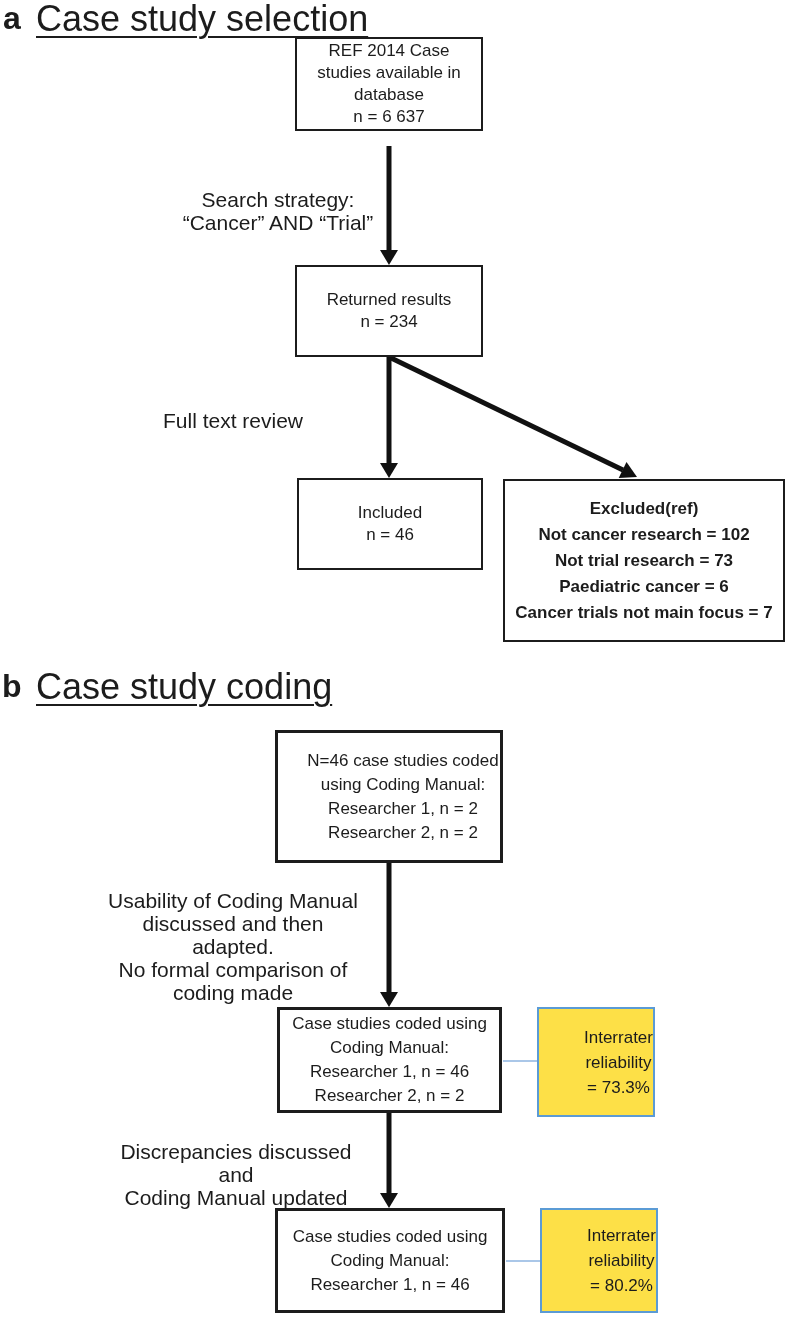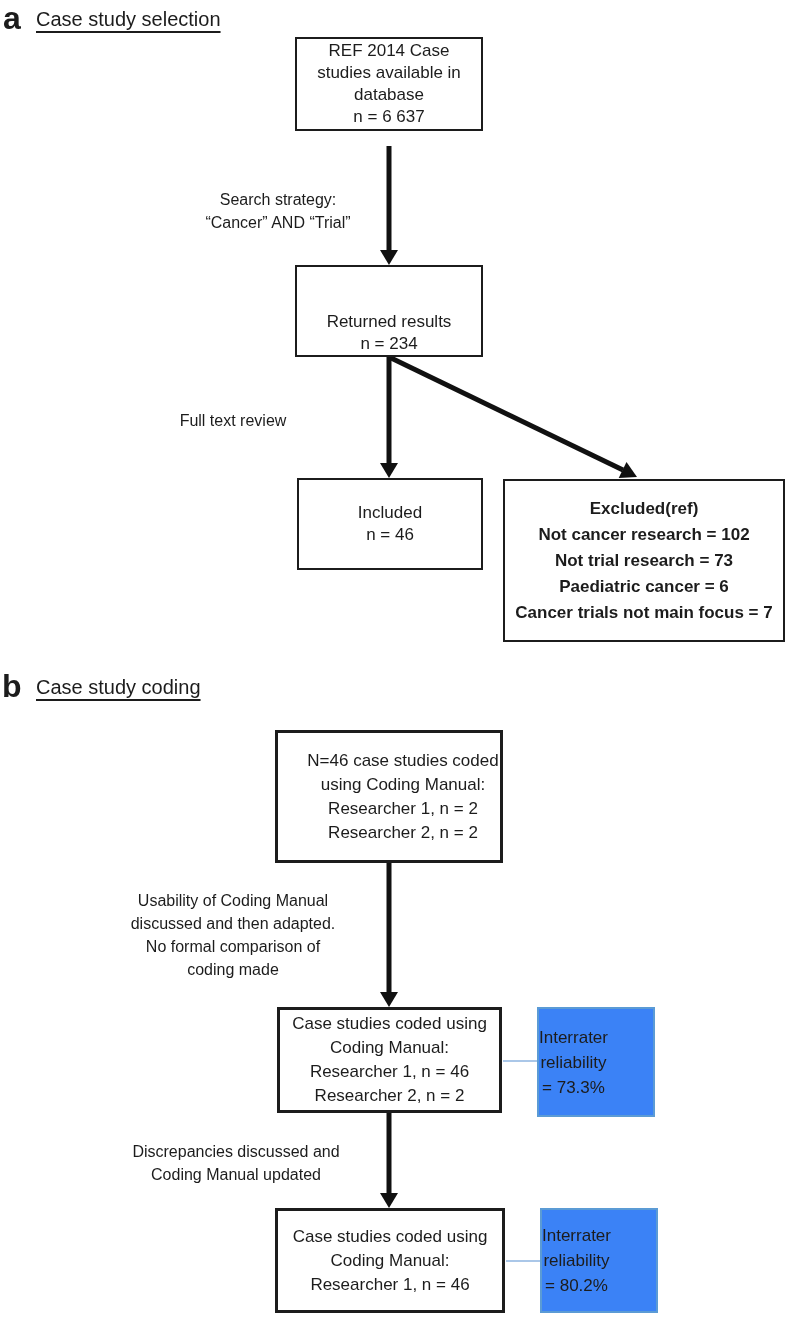--- a/index.html
+++ b/index.html
@@ -4,39 +4,39 @@
 <style>
   html,body{margin:0;padding:0;background:#fff;}
   .canvas{
     position:relative;width:788px;height:1317px;overflow:hidden;
     background:var(--background,#ffffff);
     font-family:"Liberation Sans","DejaVu Sans",sans-serif;
     color:var(--ink,#1c1c1c);
   }
   .panel-letter{position:absolute;font-size:32px;font-weight:bold;line-height:34px;}
   .panel-heading{
-    position:absolute;font-size:20px;line-height:32px;
+    position:absolute;font-size:36px;line-height:32px;
     text-decoration:underline;text-decoration-thickness:2px;text-underline-offset:5px;
   }
   .flowbox{
     position:absolute;box-sizing:border-box;background:#fff;
     border:2px solid var(--box-border,#1c1c1c);
     display:flex;align-items:center;justify-content:center;
     text-align:center;font-size:17px;line-height:22px;
   }
   .flowbox.thick{border-width:3px;}
   .lh24{line-height:24px;}
   .lh26{line-height:26px;font-weight:bold;}
   .note{
-    position:absolute;box-sizing:border-box;background:#3b82f6;
+    position:absolute;box-sizing:border-box;background:#fde047;
     border:2px solid var(--note-border,#5b9bd5);
-    display:flex;align-items:center;justify-content:flex-start;
+    display:flex;align-items:center;justify-content:flex-end;
     text-align:center;font-size:17px;line-height:25px;
   }
-  .edge-label{position:absolute;text-align:center;font-size:16px;line-height:23px;}
+  .edge-label{position:absolute;text-align:center;font-size:21px;line-height:23px;}
   svg.arrows{position:absolute;left:0;top:0;pointer-events:none;}
   .arrow-shaft{stroke:var(--arrow,#111111);stroke-width:5;}
   .arrow-head{fill:var(--arrow,#111111);stroke:none;}
   .conn{stroke:var(--connector,#aac7e8);stroke-width:2;}
 </style>
 </head>
 <body>
 
 <div class="canvas">
 
@@ -75,21 +75,21 @@
         <div>database</div>
         <div>n = 6 637</div>
       </div>
   </div>
 
   <div class="edge-label" style="left:156px;top:188px;width:244px;">
       <div>Search strategy:</div>
       <div>“Cancer” AND “Trial”</div>
     </div>
 
-  <div class="flowbox" style="left:295px;top:265px;width:188px;height:92px;align-items:flex-end;">
+  <div class="flowbox" style="left:295px;top:265px;width:188px;height:92px;">
     <div>
         <div>Returned results</div>
         <div>n = 234</div>
       </div>
   </div>
 
   <div class="edge-label" style="left:140px;top:409px;width:186px;">
       <div>Full text review</div>
     </div>
 

